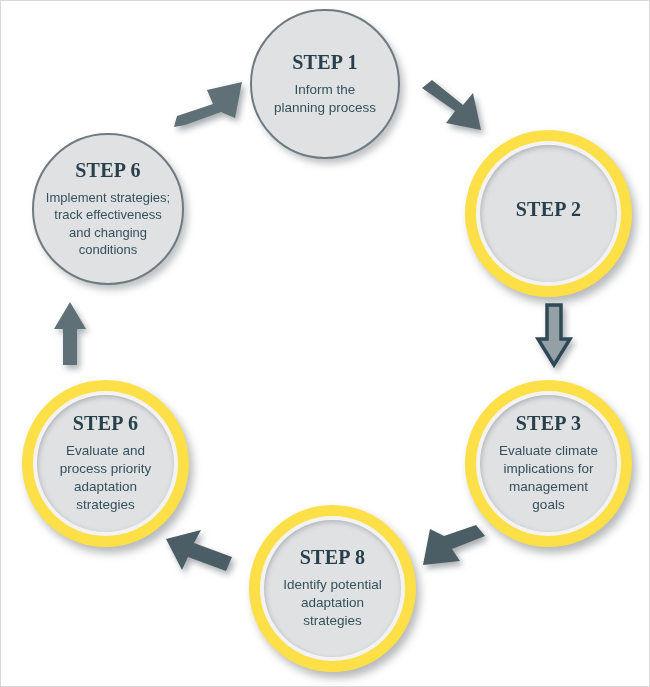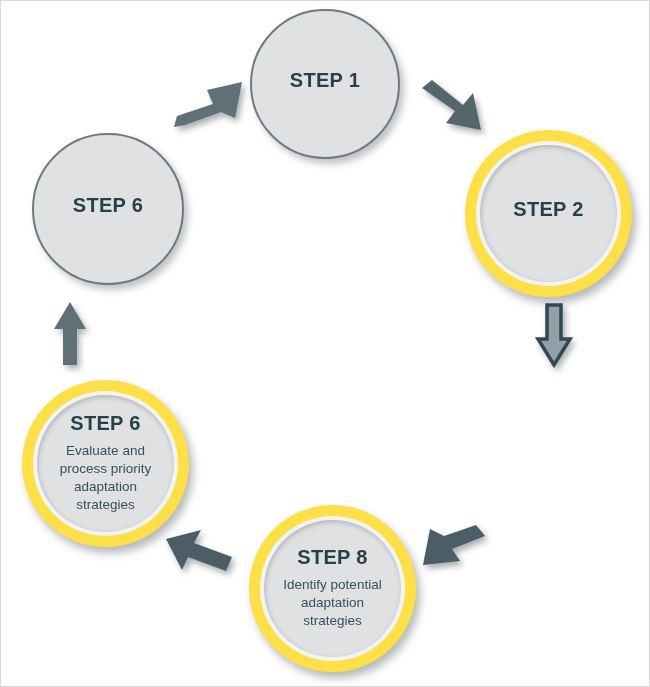--- a/index.html
+++ b/index.html
@@ -56,21 +56,21 @@
     background: #e0e1e3;
     box-shadow: inset 1px 2px 5px rgba(120,125,130,0.45);
     display: flex;
     flex-direction: column;
     align-items: center;
     justify-content: center;
     text-align: center;
   }
 
   .step-title {
-    font-family: Liberation Sans, sans-serif;
+    font-family: Liberation Serif, serif;
     font-weight: bold;
     font-size: 20px;
     color: #27404b;
     letter-spacing: 0.3px;
     line-height: 1;
     margin-bottom: 9px;
   }
   .step-desc {
     font-family: "Liberation Sans", sans-serif;
     font-size: 13.5px;
@@ -86,29 +86,41 @@
   }
   .arrow svg { display: block; overflow: visible; }
 </style>
 </head>
 <body>
 
 <div id="canvas">
 
   <div class="node thin" style="left:249px; top:8px; width:150px; height:150px;">
     <div class="step-title">STEP 1</div>
+    <div class="step-desc">Inform the
+planning process</div>
   </div>
 
   <div class="node ring" style="left:464px; top:129px; width:167px; height:167px;">
     <div class="ring-gap"></div>
     <div class="ring-inner">
       <div class="step-title">STEP 2</div>
     </div>
   </div>
 
+  <div class="node ring" style="left:464px; top:379px; width:167px; height:167px;">
+    <div class="ring-gap"></div>
+    <div class="ring-inner">
+      <div class="step-title">STEP 3</div>
+      <div class="step-desc">Evaluate climate
+implications for
+management
+goals</div>
+    </div>
+  </div>
 
   <div class="node ring" style="left:248px; top:504px; width:167px; height:167px;">
     <div class="ring-gap"></div>
     <div class="ring-inner">
       <div class="step-title">STEP 8</div>
       <div class="step-desc">Identify potential
 adaptation
 strategies</div>
     </div>
   </div>
@@ -119,20 +131,24 @@
       <div class="step-title">STEP 6</div>
       <div class="step-desc">Evaluate and
 process priority
 adaptation
 strategies</div>
     </div>
   </div>
 
   <div class="node thin" style="left:31px; top:132px; width:152px; height:152px;">
     <div class="step-title">STEP 6</div>
+    <div class="step-desc" style="font-size:13px;">Implement strategies;
+track effectiveness
+and changing
+conditions</div>
   </div>
 
   <div class="arrow" style="left:168px; top:76px; width:84px; height:60px;">
     <svg width="84" height="60" viewBox="0 0 84 60">
       <defs>
         <filter id="sh1" x="-40%" y="-40%" width="190%" height="190%">
           <feDropShadow dx="3" dy="4" stdDeviation="3" flood-color="#8b9196" flood-opacity="0.75"></feDropShadow>
         </filter>
       </defs>
       <polygon filter="url(#sh1)" points="5,50 8,39 44,27 38,13 73,5 66,41 52,35 16,48" fill="#5f6f76"></polygon>

